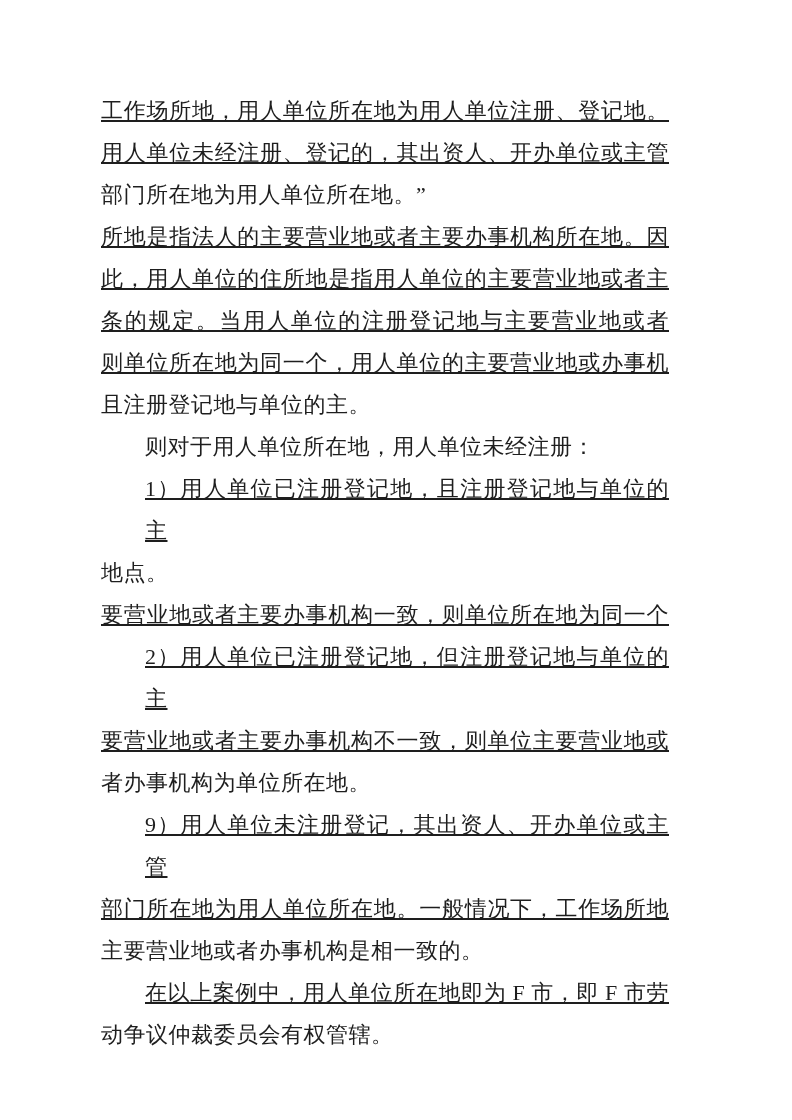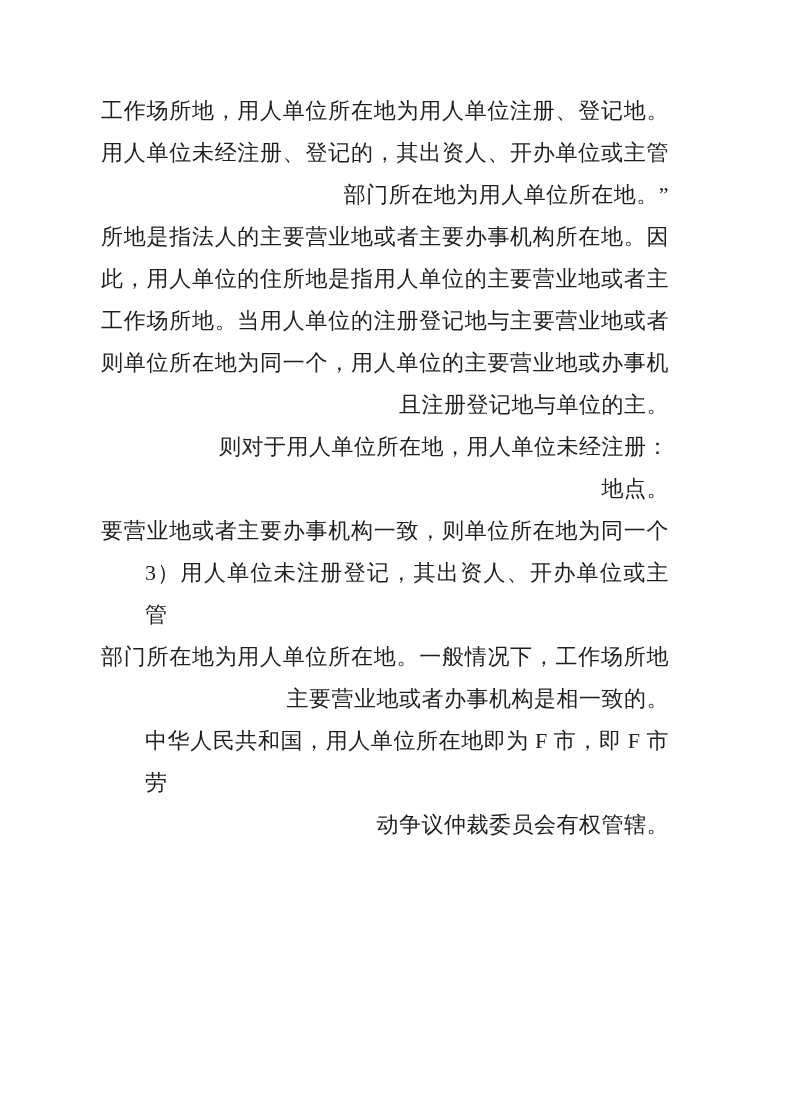--- a/index.html
+++ b/index.html
@@ -28,67 +28,74 @@
     font-size: 22px;
     line-height: 42px;
     letter-spacing: 0.5px;
   }
   .paragraph {
     margin: 0;
     padding: 0;
   }
   .line {
     white-space: nowrap;
-    text-align: right;
+    text-align: left;
     overflow: hidden;
   }
   .line.fill {
     white-space: normal;
     text-align: justify;
     text-align-last: justify;
+    text-decoration: underline;
   }
   .line.indent {
     padding-left: 44px;
   }
 </style>
 </head>
 <body style="background: rgb(255, 255, 255);">
 
 <div class="page">
   <div class="text-block" style="color: rgb(30, 30, 30);">
 
     <div class="paragraph">
       <div class="line fill">工作场所地，用人单位所在地为用人单位注册、登记地。</div>
       <div class="line fill">用人单位未经注册、登记的，其出资人、开办单位或主管</div>
       <div class="line">部门所在地为用人单位所在地。”</div>
     </div>
 
     <div class="paragraph">
       <div class="line fill">所地是指法人的主要营业地或者主要办事机构所在地。因</div>
       <div class="line fill">此，用人单位的住所地是指用人单位的主要营业地或者主</div>
-      <div class="line fill">工作场所地。当用人单位的注册登记地与主要营业地或者</div>
+      <div class="line fill">条的规定。当用人单位的注册登记地与主要营业地或者</div>
       <div class="line fill">则单位所在地为同一个，用人单位的主要营业地或办事机</div>
       <div class="line">且注册登记地与单位的主。</div>
     </div>
 
     <div class="paragraph">
       <div class="line indent">则对于用人单位所在地，用人单位未经注册：</div>
     </div>
 
     <div class="paragraph">
+      <div class="line fill indent">1）用人单位已注册登记地，且注册登记地与单位的主</div>
       <div class="line">地点。</div>
       <div class="line fill">要营业地或者主要办事机构一致，则单位所在地为同一个</div>
     </div>
 
+    <div class="paragraph">
+      <div class="line fill indent">2）用人单位已注册登记地，但注册登记地与单位的主</div>
+      <div class="line fill">要营业地或者主要办事机构不一致，则单位主要营业地或</div>
+      <div class="line">者办事机构为单位所在地。</div>
+    </div>
 
     <div class="paragraph">
-      <div class="line fill indent">3）用人单位未注册登记，其出资人、开办单位或主管</div>
+      <div class="line fill indent">9）用人单位未注册登记，其出资人、开办单位或主管</div>
       <div class="line fill">部门所在地为用人单位所在地。一般情况下，工作场所地</div>
       <div class="line">主要营业地或者办事机构是相一致的。</div>
     </div>
 
     <div class="paragraph">
-      <div class="line fill indent">中华人民共和国，用人单位所在地即为 F 市，即 F 市劳</div>
+      <div class="line fill indent">在以上案例中，用人单位所在地即为 F 市，即 F 市劳</div>
       <div class="line">动争议仲裁委员会有权管辖。</div>
     </div>
 
   </div>
 </div>
 
 </body></html>

